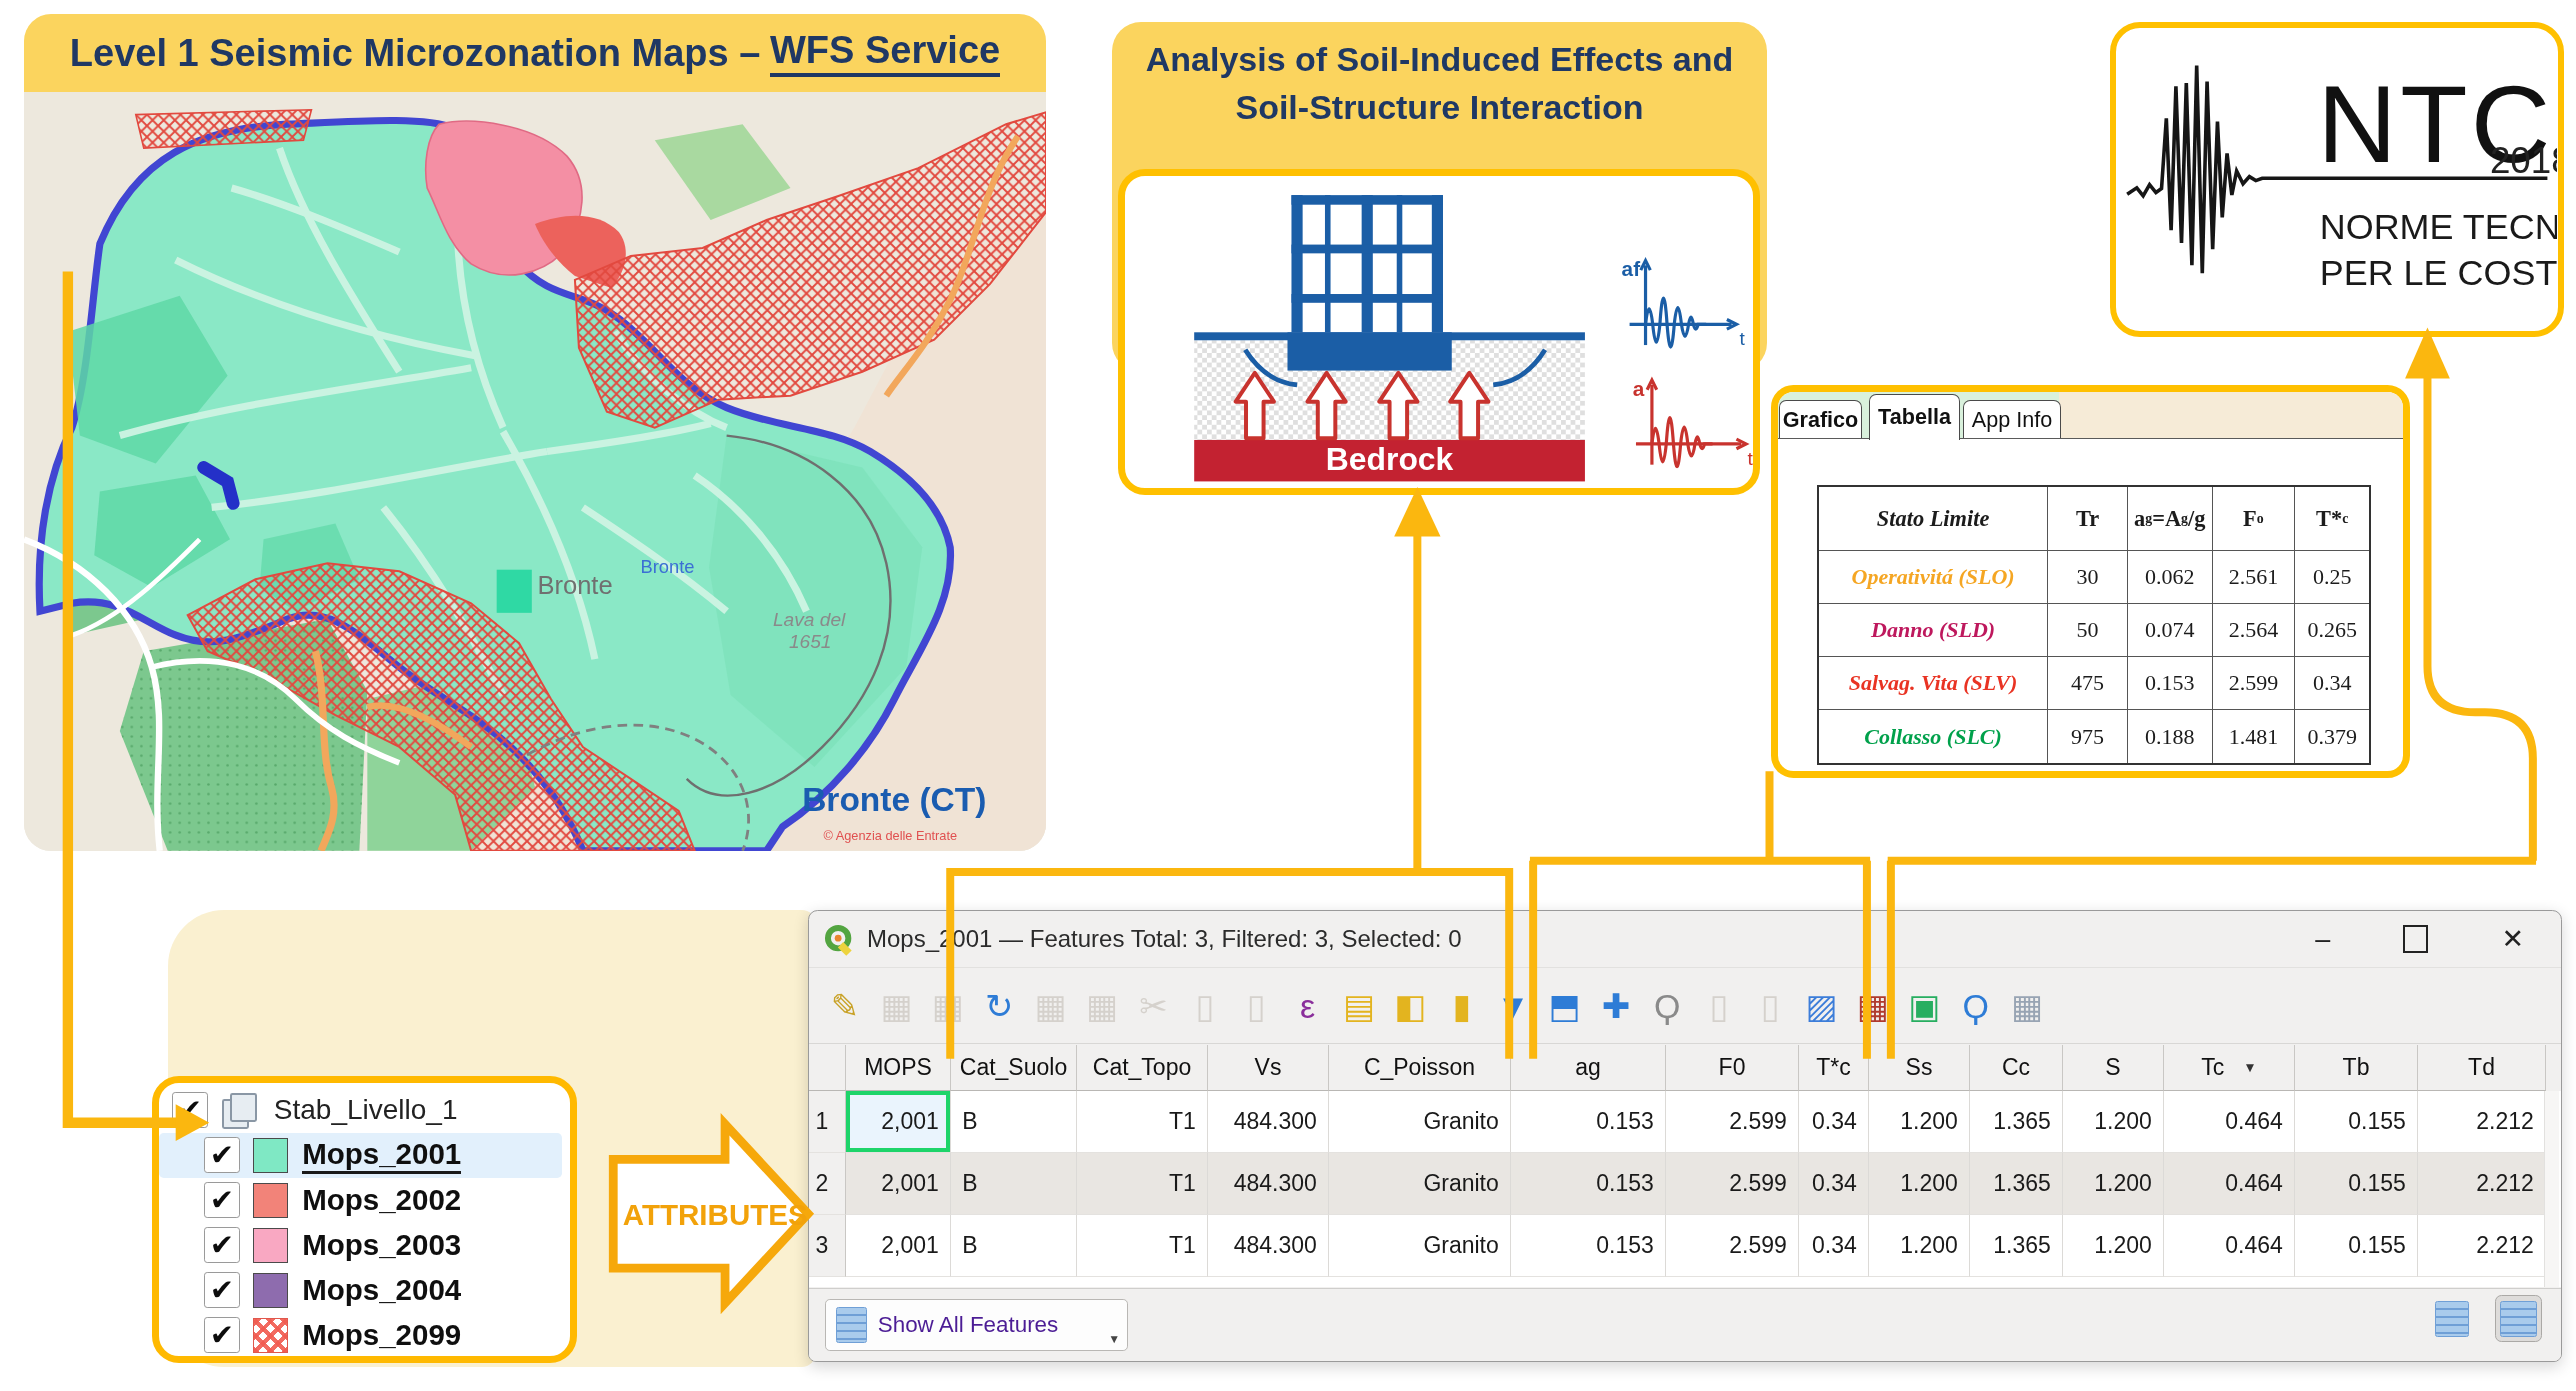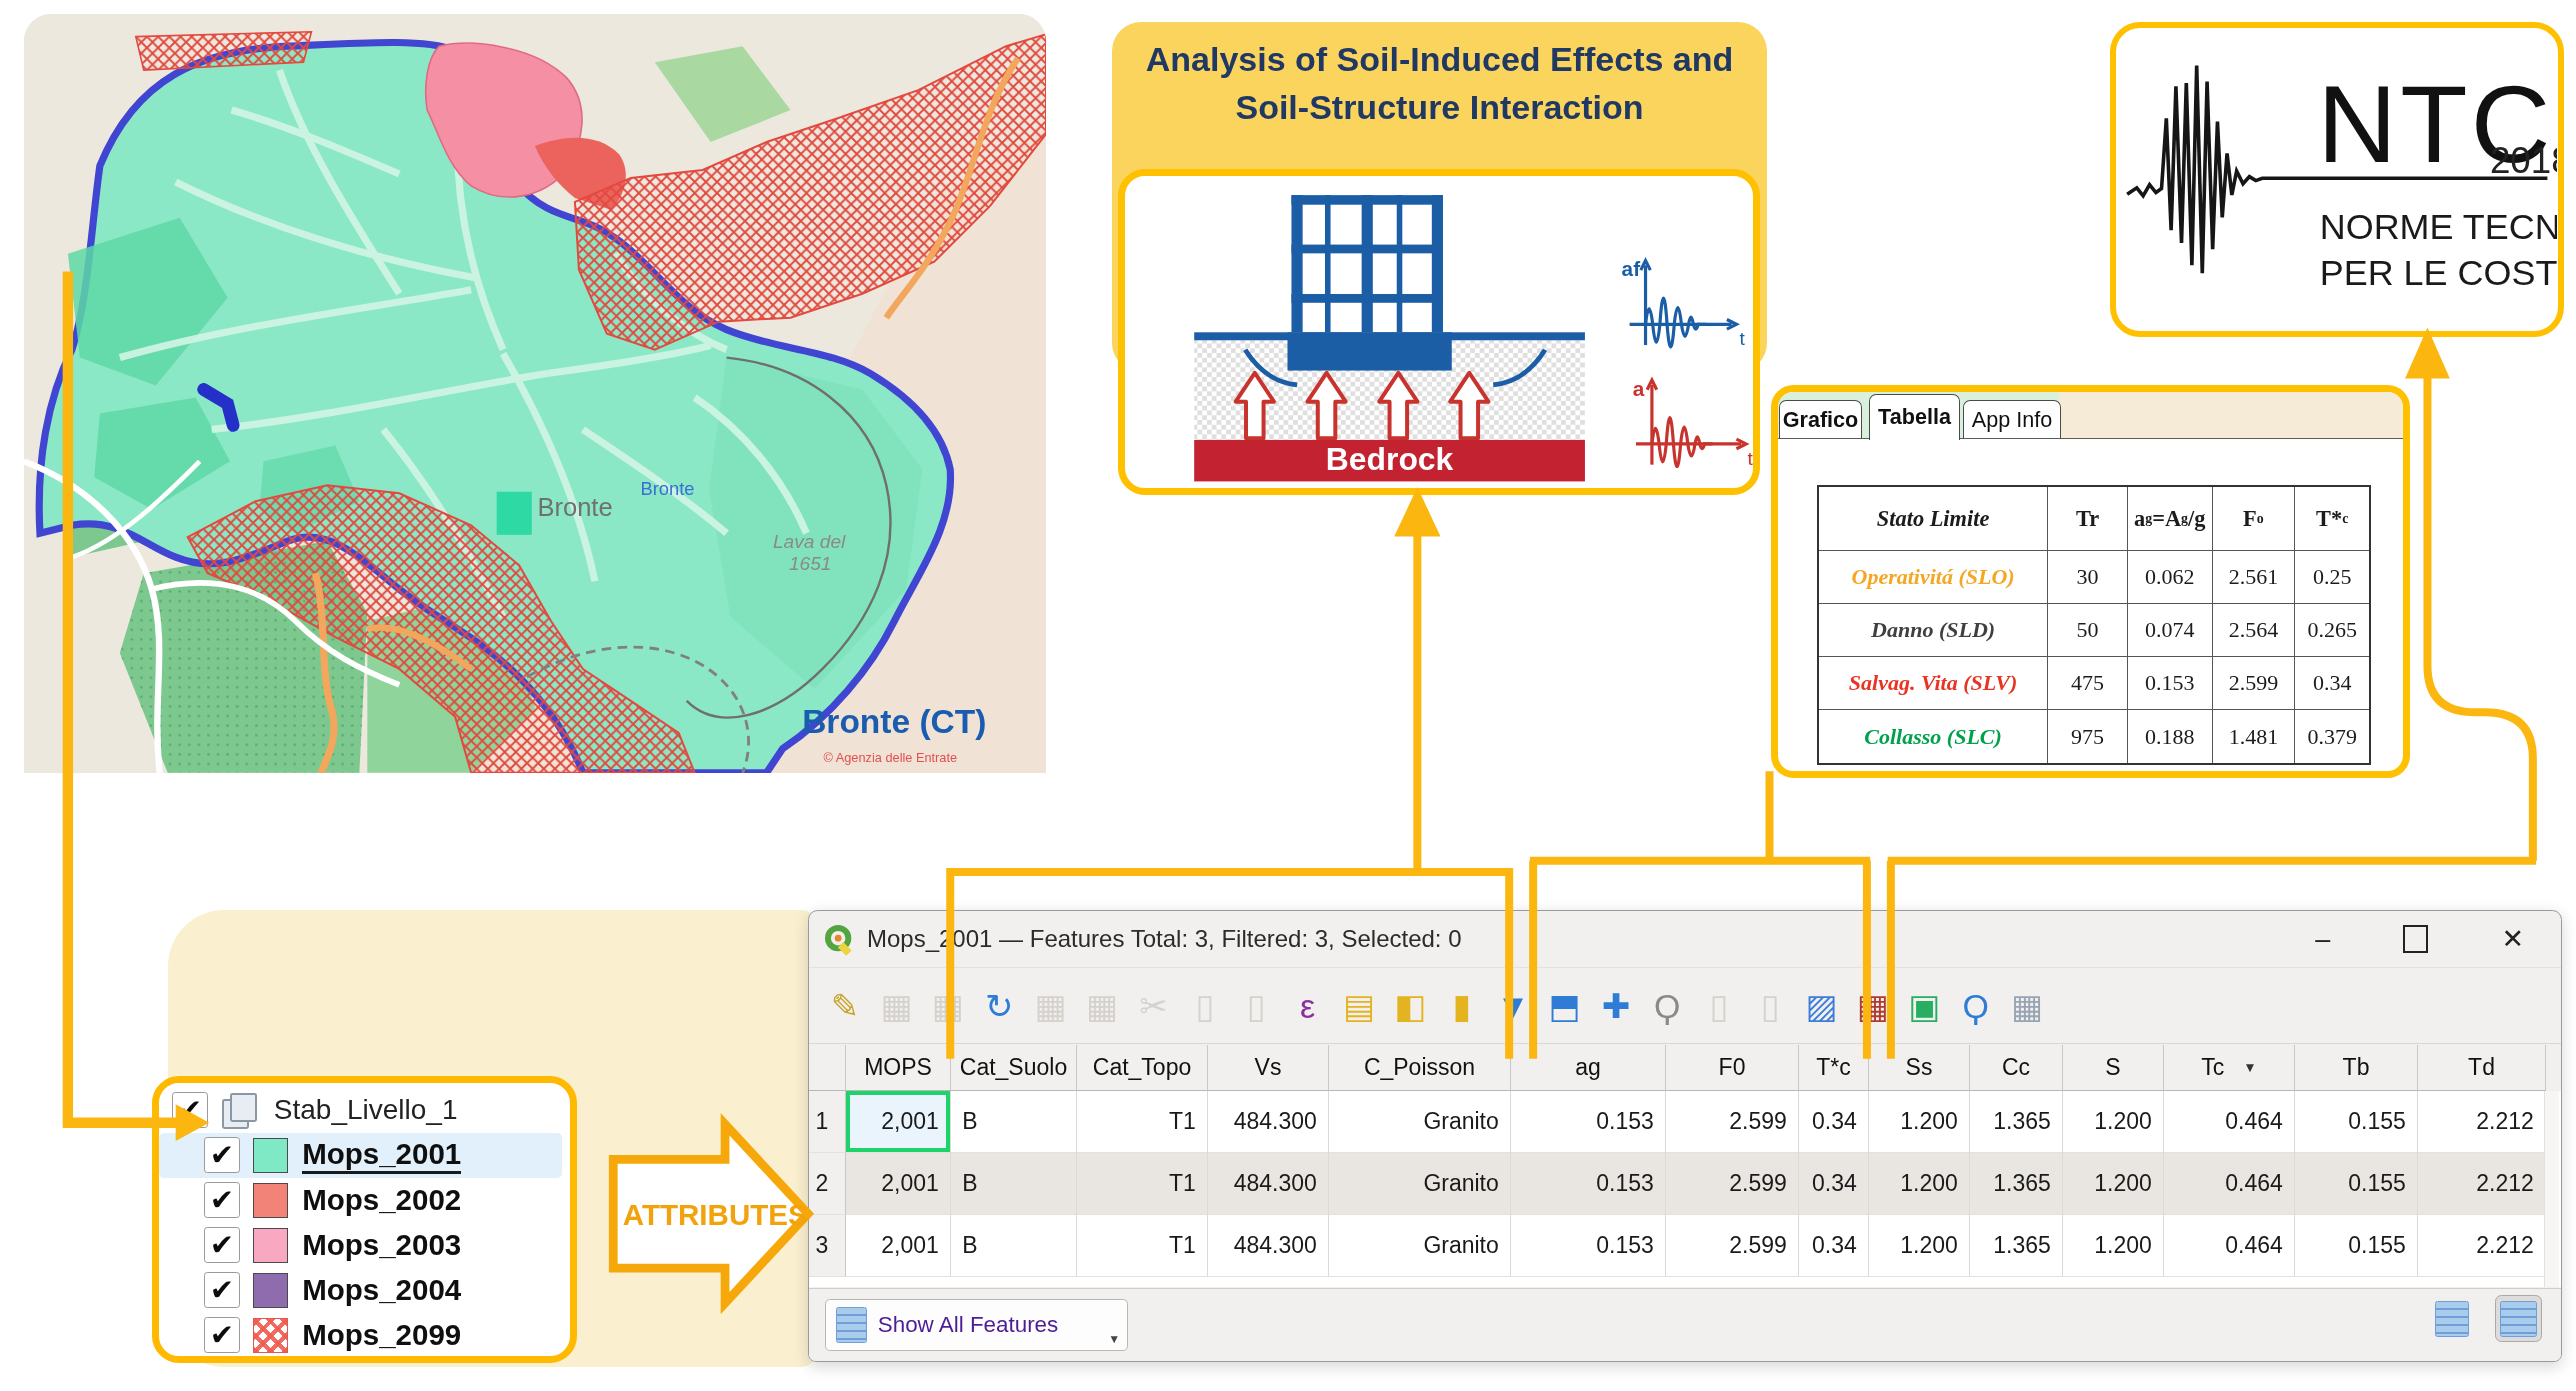--- a/index.html
+++ b/index.html
@@ -99,20 +99,24 @@
   sub{font-size:.62em;}
   svg text{font-family:"Liberation Sans","DejaVu Sans",sans-serif;}
   #overlay{position:absolute;left:0;top:0;z-index:50;pointer-events:none;}
 </style>
 </head>
 <body>
 
 <div id="stage">
 
   <div id="left-card" class="abs">
+    <div id="left-title">
+      <span>Level 1 Seismic Microzonation Maps – </span>
+      <span class="ul">WFS Service</span>
+    </div>
     <div id="map-wrap">
       <svg width="1022" height="759" viewBox="0 0 1280 950">
         <defs>
           <pattern id="xh" width="14" height="14" patternUnits="userSpaceOnUse">
             <path d="M0,14 L14,0 M0,0 L14,14" stroke="#E2493F" stroke-width="2.4"></path>
           </pattern>
           <pattern id="dots" width="12" height="12" patternUnits="userSpaceOnUse">
             <circle cx="3" cy="3" r="1.6" fill="#58A96B"></circle>
           </pattern>
         </defs>
@@ -271,21 +275,21 @@
           <div class="hz-cell" style="width: 74px; height: 64px;">T*<sub>c</sub></div>
         </div>
         <div class="hz-row">
           <div class="hz-cell hz-label" style="width: 230px; height: 53px; color: rgb(245, 166, 35);">Operativitá (SLO)</div>
           <div class="hz-cell" style="width: 80px; height: 53px;">30</div>
           <div class="hz-cell" style="width: 85px; height: 53px;">0.062</div>
           <div class="hz-cell" style="width: 83px; height: 53px;">2.561</div>
           <div class="hz-cell" style="width: 74px; height: 53px;">0.25</div>
         </div>
         <div class="hz-row">
-          <div class="hz-cell hz-label" style="width: 230px; height: 53px; color: #404040;">Danno (SLD)</div>
+          <div class="hz-cell hz-label" style="width: 230px; height: 53px; color: #be185d;">Danno (SLD)</div>
           <div class="hz-cell" style="width: 80px; height: 53px;">50</div>
           <div class="hz-cell" style="width: 85px; height: 53px;">0.074</div>
           <div class="hz-cell" style="width: 83px; height: 53px;">2.564</div>
           <div class="hz-cell" style="width: 74px; height: 53px;">0.265</div>
         </div>
         <div class="hz-row">
           <div class="hz-cell hz-label" style="width: 230px; height: 53px; color: rgb(233, 51, 35);">Salvag. Vita (SLV)</div>
           <div class="hz-cell" style="width: 80px; height: 53px;">475</div>
           <div class="hz-cell" style="width: 85px; height: 53px;">0.153</div>
           <div class="hz-cell" style="width: 83px; height: 53px;">2.599</div>

